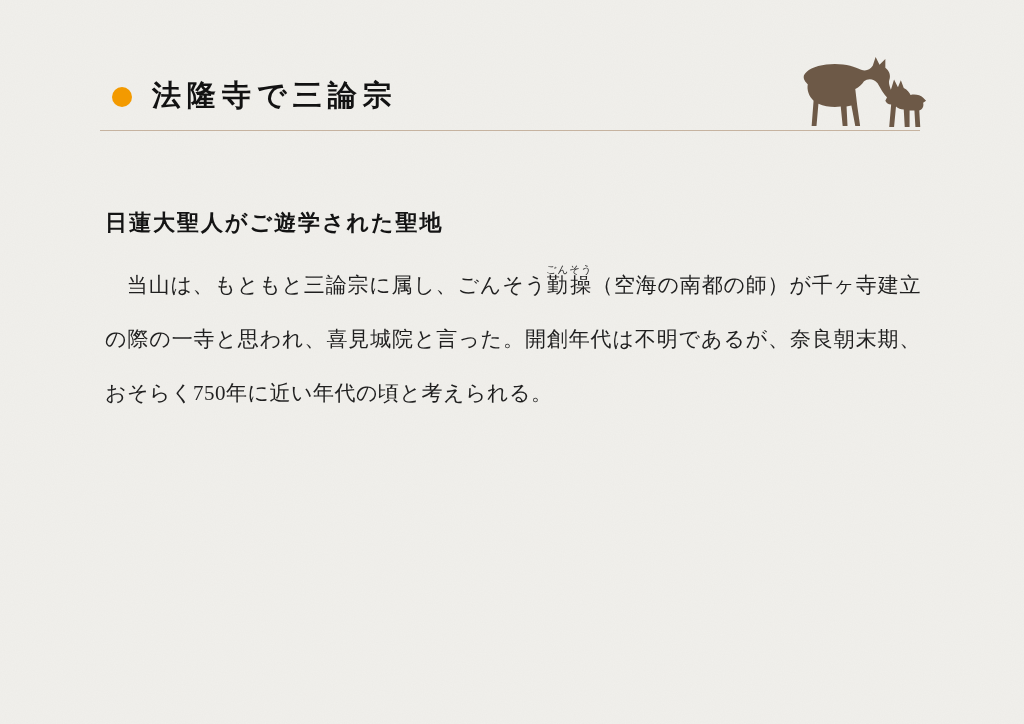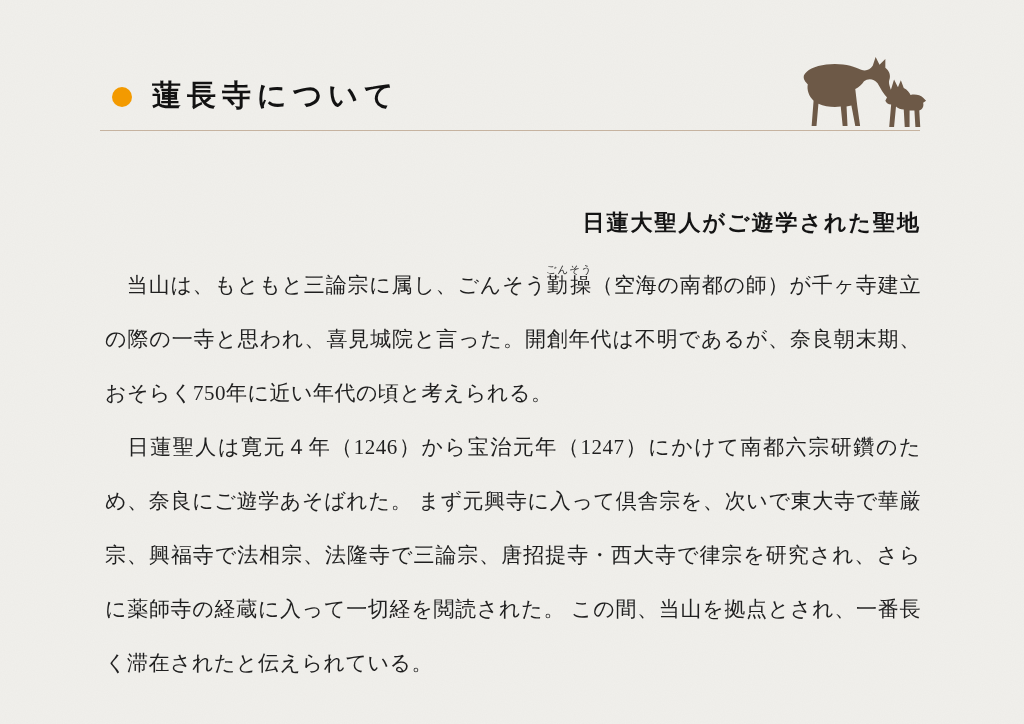--- a/index.html
+++ b/index.html
@@ -72,21 +72,20 @@
     left:105px;
     top:208px;
     width:816px;
   }
   .article-heading{
     margin:0 0 20px 0;
     font-size:22px;
     font-weight:bold;
     letter-spacing:2px;
     color:#141414;
-    text-align:right;
   }
   .body-text{
     margin:0;
     font-size:21px;
     line-height:54px;
     letter-spacing:0.5px;
     text-align:justify;
     color:var(--text);
   }
   ruby{ ruby-position:over; }
@@ -103,30 +102,29 @@
 
   <svg class="grain" aria-hidden="true">
     <filter id="grainF">
       <feTurbulence type="fractalNoise" baseFrequency="0.9" numOctaves="2" stitchTiles="stitch"></feTurbulence>
       <feColorMatrix type="matrix" values="0 0 0 0 0.45  0 0 0 0 0.43  0 0 0 0 0.40  0 0 0 0.07 0"></feColorMatrix>
     </filter>
     <rect width="100%" height="100%" filter="url(#grainF)"></rect>
   </svg>
 
   <span class="header-bullet"></span>
-  <h1 class="page-title">蓮長寺について</h1>
+  <h1 class="page-title">法隆寺で三論宗</h1>
 
   <svg class="deer" viewBox="0 0 132 76" aria-hidden="true">
 
     <path d="M7,17 C12,12 24,9 36,9 C48,9 57,12 63,15 C68,17 72,15 75,11 L78,2 L82,10 L88,4 L88,13 C92,16 94,21 92,26 C91,29 93,34 95,39 L96,43 L90,44 C86,40 83,34 80,29 C76,24 70,24 66,27 C64,30 61,33 57,35 L59,52 L62,73 L57,73 L53,52 L48,53 L49,73 L44,73 L42,53 C34,54 26,53 19,50 L17,73 L12,73 L14,47 C9,42 7,36 8,30 C6,28 3,25 4,21 C5,19 6,18 7,17 Z"></path>
 
     <path d="M88,47 L94,35 L97,25 L101,33 L104,26 L107,34 C111,36 113,39 114,41 C119,40 124,41 127,44 L130,47 L127,49 C128,53 126,56 123,57 L124,74 L119,74 L118,57 L113,57 L113,74 L108,74 L107,56 C104,56 101,55 99,53 L97,74 L92,74 L94,51 C91,51 89,49 88,47 Z"></path>
   </svg>
 
   <div class="header-rule"></div>
 
   <div class="article">
     <h2 class="article-heading">日蓮大聖人がご遊学された聖地</h2>
     <p class="body-text"><span>　当山は、もともと三論宗に属し、ごんそう</span><ruby><span>勤操</span><rt>ごんそう</rt></ruby><span>（空海の南都の師）が千ヶ寺建立の際の一寺と思われ、喜見城院と言った。開創年代は不明であるが、奈良朝末期、おそらく750年に近い年代の頃と考えられる。</span></p>
-    <p class="body-text">　日蓮聖人は寛元４年（1246）から宝治元年（1247）にかけて南都六宗研鑽のため、奈良にご遊学あそばれた。 まず元興寺に入って倶舎宗を、次いで東大寺で華厳宗、興福寺で法相宗、法隆寺で三論宗、唐招提寺・西大寺で律宗を研究され、さらに薬師寺の経蔵に入って一切経を閲読された。 この間、当山を拠点とされ、一番長く滞在されたと伝えられている。</p>
   </div>
 
 </div>
 
 </body></html>

